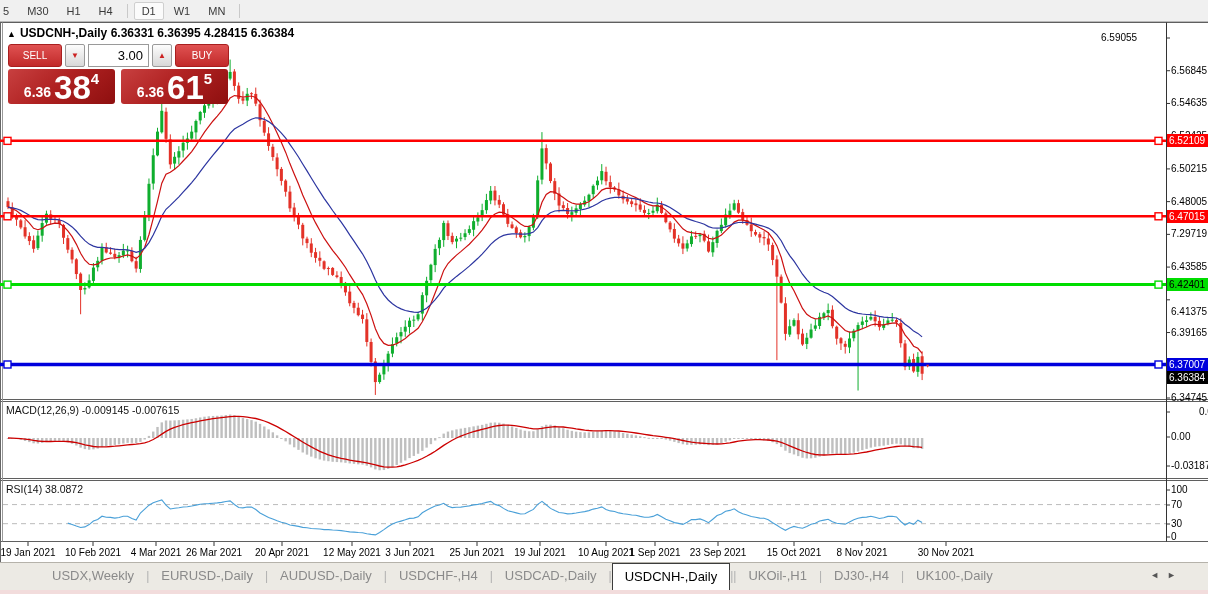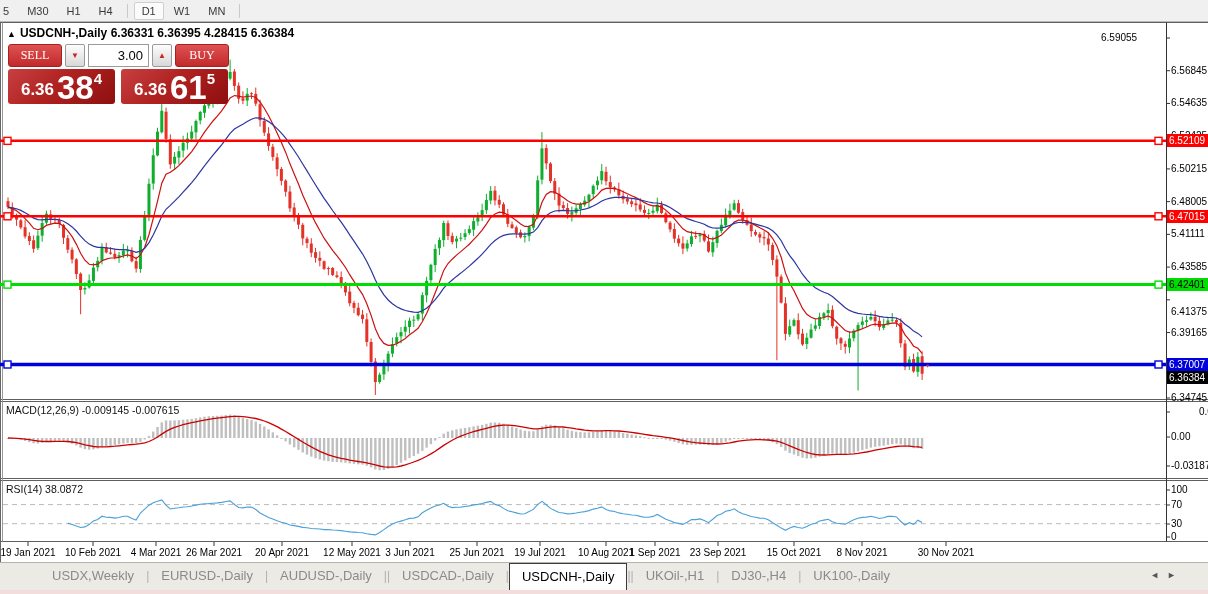--- a/index.html
+++ b/index.html
@@ -14,26 +14,26 @@
   #chart-svg{position:absolute;left:0;top:0;width:1208px;height:594px;}
   .olabel{position:absolute;font-size:10px;color:#000;white-space:nowrap;}
   .tag{position:absolute;left:1167px;width:41px;height:13px;font-size:10px;line-height:13px;padding-left:2px;white-space:nowrap;}
   #title-row{position:absolute;left:7px;top:26px;font-size:12px;font-weight:bold;color:#000;white-space:nowrap;}
   #title-row .arr{font-size:9px;margin-right:4px;}
   .ind-label{position:absolute;left:6px;font-size:10.5px;color:#111;white-space:nowrap;}
   .date-label{position:absolute;top:547px;font-size:10px;color:#000;transform:translateX(-50%);white-space:nowrap;}
   
   #trade-panel{position:absolute;left:8px;top:44px;width:221px;}
   #tp-row1{display:flex;height:23px;gap:3px;}
-  .tp-btn{flex:0 0 52px;background:linear-gradient(#e05252,#c12a2a);border:1px solid #a81f1f;border-radius:3px;color:#fff;font-size:12px;text-align:center;line-height:21px;font-family:Liberation Serif, serif;}
+  .tp-btn{flex:0 0 52px;background:linear-gradient(#e05252,#c12a2a);border:1px solid #a81f1f;border-radius:3px;color:#fff;font-size:10px;text-align:center;line-height:21px;}
   .spin-btn{width:18px;background:linear-gradient(#fdfdfd,#d8d8d8);border:1px solid #9a9a9a;border-radius:2px;color:#c22;font-size:8px;text-align:center;line-height:21px;}
   #vol-field{flex:1;background:#fff;border:1px solid #9a9a9a;font-size:13px;text-align:right;line-height:21px;padding-right:5px;color:#000;}
   #tp-row2{display:flex;gap:6px;margin-top:2px;}
   .price-box{width:107px;height:35px;background:linear-gradient(140deg,#c84040 0%,#b02222 45%,#8e0f0f 100%);border-radius:3px;color:#fff;display:flex;align-items:flex-end;justify-content:center;}
-  .pb-small{font-size:17px;font-weight:bold;margin:0 3px 4px 0;}
+  .pb-small{font-size:14px;font-weight:bold;margin:0 3px 4px 0;}
   .pb-big{font-size:33px;font-weight:bold;line-height:33px;}
   .pb-sup{font-size:15px;font-weight:bold;align-self:flex-start;margin-top:1px;}
   
   #tab-bar{position:absolute;left:0;top:562px;width:1208px;height:28px;background:#eceae4;border-top:1px solid #b5b2aa;display:flex;align-items:stretch;padding-left:40px;}
   .tab{font-size:13px;color:#8a8a8a;padding:0 12px;line-height:26px;white-space:nowrap;}
   .tab.active{background:#fff;color:#000;border:1px solid #3c3c3c;border-bottom:none;}
   .tab-sep{color:#b0b0b0;line-height:26px;font-size:12px;}
   #tab-arrows{position:absolute;right:24px;top:570px;font-size:9px;color:#555;letter-spacing:8px;}
   #pink-strip{position:absolute;left:0;top:590px;width:1208px;height:4px;background:#f2dcdc;}
 </style>
@@ -766,21 +766,21 @@
       <line x1="862" y1="542" x2="862" y2="546" stroke="#333" stroke-width="1"></line>
       <line x1="946" y1="542" x2="946" y2="546" stroke="#333" stroke-width="1"></line>
     </svg>
   <div id="overlay">
       <div class="olabel" style="left:1101px;top:32.00050299999987px;">6.59055</div>
       <div class="olabel" style="left:1171px;top:64.7277299999999px;">6.56845</div>
       <div class="olabel" style="left:1171px;top:97.45495699999992px;">6.54635</div>
       <div class="olabel" style="left:1171px;top:130.1821839999999px;">6.52425</div>
       <div class="olabel" style="left:1171px;top:162.90941099999992px;">6.50215</div>
       <div class="olabel" style="left:1171px;top:195.63663799999995px;">6.48005</div>
-      <div class="olabel" style="left:1171px;top:228.36386499999995px;">5.41111</div>
+      <div class="olabel" style="left:1171px;top:228.36386499999995px;">7.29719</div>
       <div class="olabel" style="left:1171px;top:261.09109199999995px;">6.43585</div>
       <div class="olabel" style="left:1171px;top:306px;">6.41375</div>
       <div class="olabel" style="left:1171px;top:326.54554599999994px;">6.39165</div>
       <div class="olabel" style="left:1171px;top:359.272773px;">6.36955</div>
       <div class="olabel" style="left:1171px;top:392px;">6.34745</div>
       <div class="olabel" style="left:1171px;top:406px;padding-left:28px;">0.02607</div>
       <div class="olabel" style="left:1171px;top:431px;">0.00</div>
       <div class="olabel" style="left:1171px;top:460px;">-0.031872</div>
       <div class="olabel" style="left:1171px;top:484px;">100</div>
       <div class="olabel" style="left:1171px;top:499px;">70</div>
@@ -837,20 +837,21 @@
   <div class="ind-label" style="top:404px">MACD(12,26,9) -0.009145 -0.007615</div>
   <div class="ind-label" style="top:483px">RSI(14) 38.0872</div>
 
   <div id="tab-bar">
       <div class="tab">USDX,Weekly</div>
       <div class="tab-sep">|</div>
       <div class="tab">EURUSD-,Daily</div>
       <div class="tab-sep">|</div>
       <div class="tab">AUDUSD-,Daily</div>
       <div class="tab-sep">|</div>
+      <div class="tab">USDCHF-,H4</div>
       <div class="tab-sep">|</div>
       <div class="tab">USDCAD-,Daily</div>
       <div class="tab-sep">|</div>
       <div class="tab active">USDCNH-,Daily</div>
       <div class="tab-sep">|</div>
       <div class="tab-sep">|</div>
       <div class="tab">UKOil-,H1</div>
       <div class="tab-sep">|</div>
       <div class="tab">DJ30-,H4</div>
       <div class="tab-sep">|</div>

